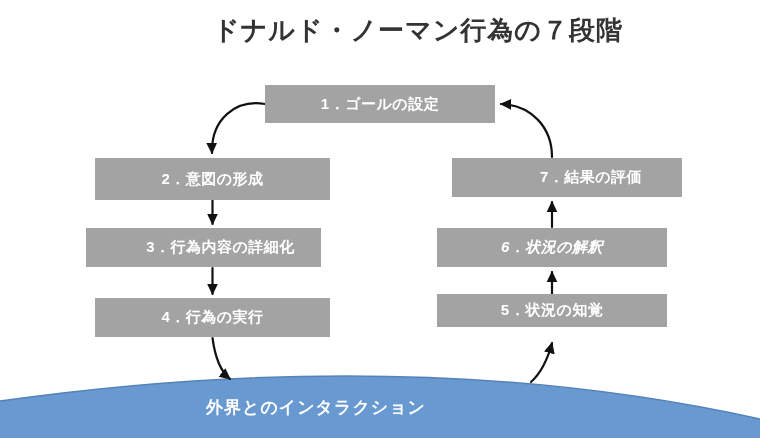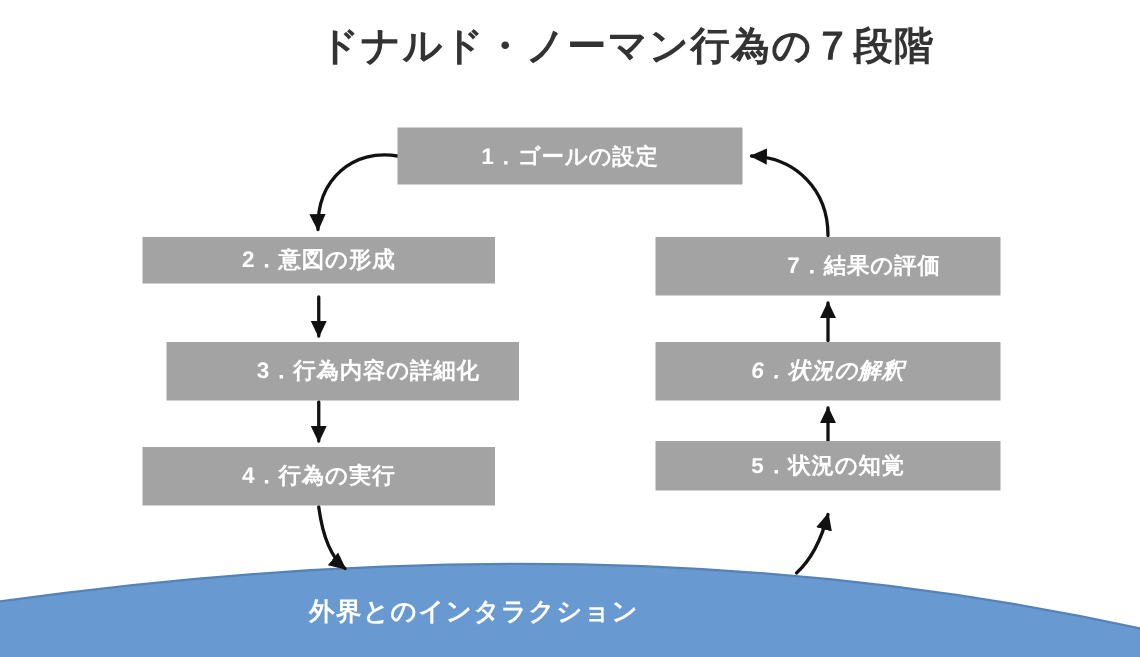--- a/index.html
+++ b/index.html
@@ -35,24 +35,24 @@
   .stage{
     position:absolute;
     background:var(--box-bg);
     color:var(--box-text);
     font-size:15px;font-weight:bold;
     letter-spacing:0.5px;
     display:flex;align-items:center;justify-content:center;
     text-align:center;
   }
   .stage1{left:265px;top:85px;width:230px;height:38px;}
-  .stage2{left:95px;top:158px;width:235px;height:31px;}
-  .stage3{left:111px;top:228px;width:235px;height:39px;padding-left:34px;}
+  .stage2{left:95px;top:158px;width:235px;height:42px;}
+  .stage3{left:86px;top:228px;width:235px;height:39px;padding-left:34px;}
   .stage4{left:95px;top:298px;width:235px;height:39px;}
-  .stage7{left:437px;top:158px;width:230px;height:39px;padding-left:48px;}
+  .stage7{left:452px;top:158px;width:230px;height:39px;padding-left:48px;}
   .stage6{left:437px;top:228px;width:230px;height:39px;font-style:italic;}
   .stage5{left:437px;top:294px;width:230px;height:33px;font-family:Liberation Mono, monospace;}
   .arc-label{
     position:absolute;left:0;top:396px;width:632px;
     text-align:center;
     color:var(--box-text);
     font-size:17px;font-weight:bold;
     letter-spacing:1px;
   }
 </style>

